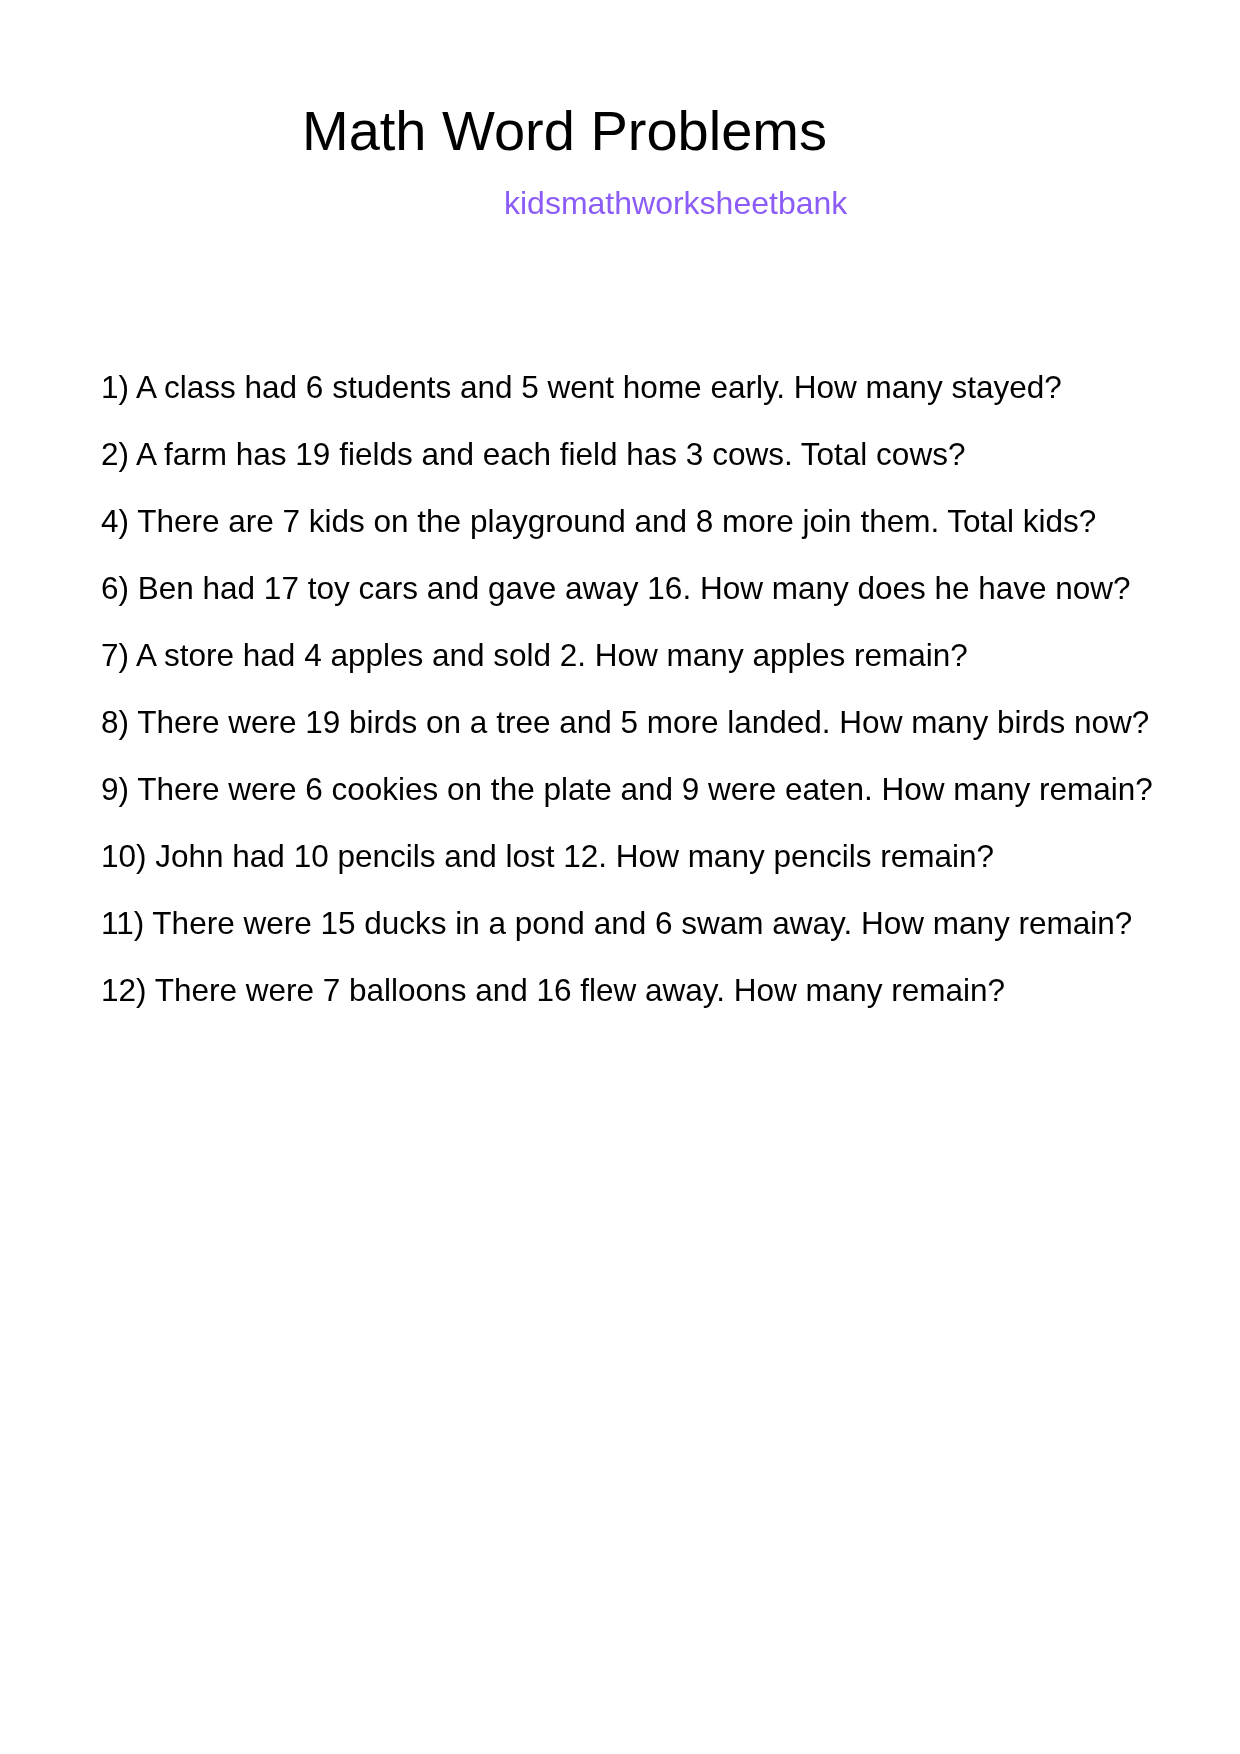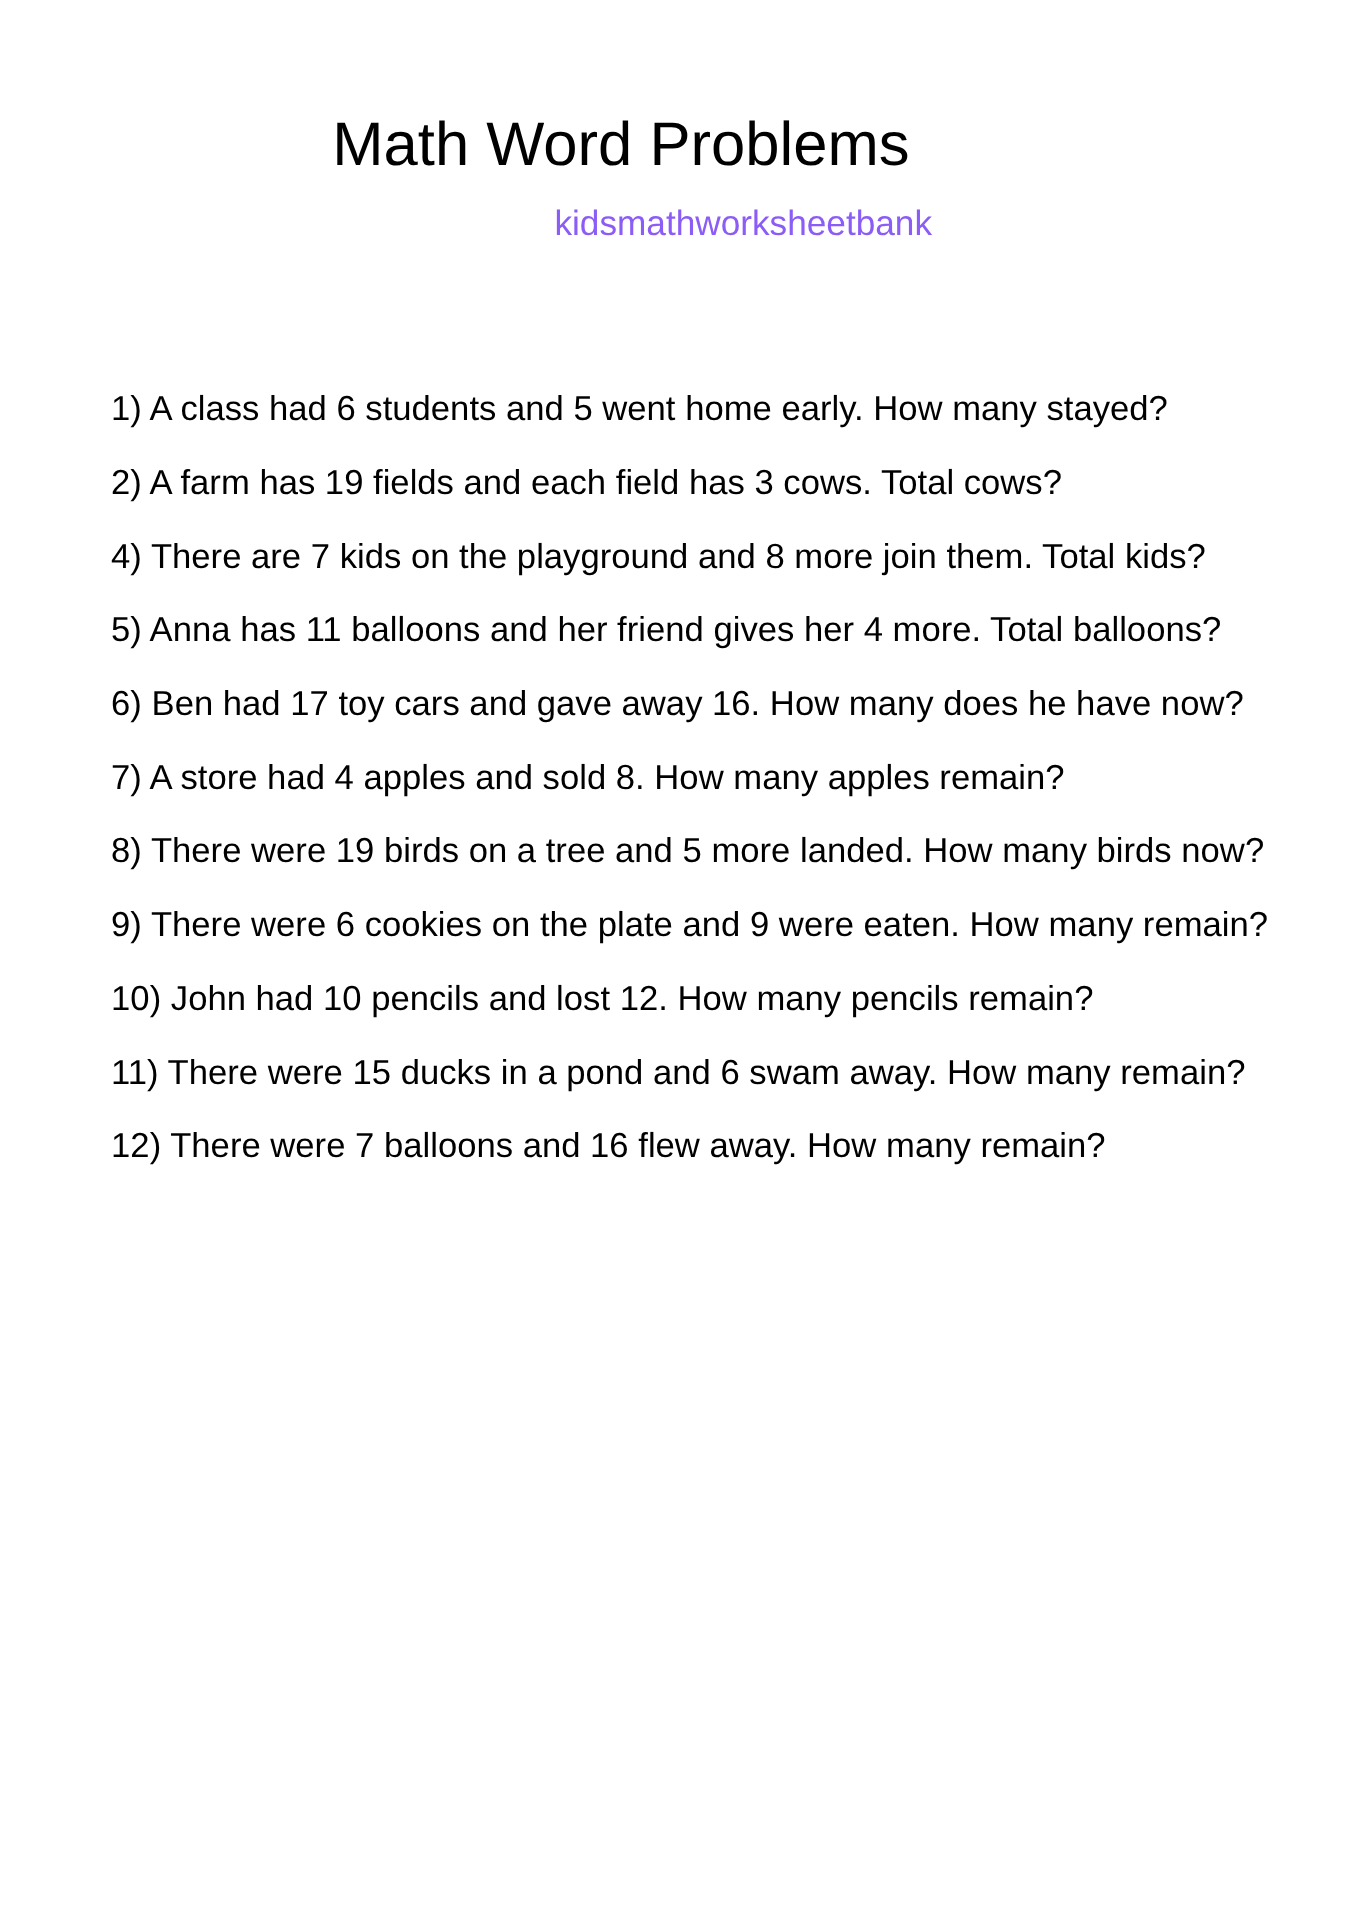--- a/index.html
+++ b/index.html
@@ -40,35 +40,34 @@
       left: 101px;
       top: 350px;
       width: 1060px;
       margin: 0;
       padding: 0;
       list-style: none;
     }
     .problem {
       font-size: 31.5px;
       line-height: 42px;
-      margin: 0 0 25px 0;
+      margin: 16px 0 25px 0;
       padding: 0;
     }
   </style>
 </head>
 <body>
 
 <h1 class="title">Math Word Problems</h1>
 <div class="subtitle">kidsmathworksheetbank</div>
 
 <ol class="problems">
   <li class="problem">1) A class had 6 students and 5 went home early. How many stayed?</li>
   <li class="problem">2) A farm has 19 fields and each field has 3 cows. Total cows?</li>
   <li class="problem">4) There are 7 kids on the playground and 8 more join them. Total kids?</li>
-  <li class="problem">5) Anna has 11 balloons and her friend gives her 4 more. Total balloons?</li>
   <li class="problem">6) Ben had 17 toy cars and gave away 16. How many does he have now?</li>
-  <li class="problem">7) A store had 4 apples and sold 8. How many apples remain?</li>
+  <li class="problem">7) A store had 4 apples and sold 2. How many apples remain?</li>
   <li class="problem">8) There were 19 birds on a tree and 5 more landed. How many birds now?</li>
   <li class="problem">9) There were 6 cookies on the plate and 9 were eaten. How many remain?</li>
   <li class="problem">10) John had 10 pencils and lost 12. How many pencils remain?</li>
   <li class="problem">11) There were 15 ducks in a pond and 6 swam away. How many remain?</li>
   <li class="problem">12) There were 7 balloons and 16 flew away. How many remain?</li>
 </ol>
 
 </body></html>

